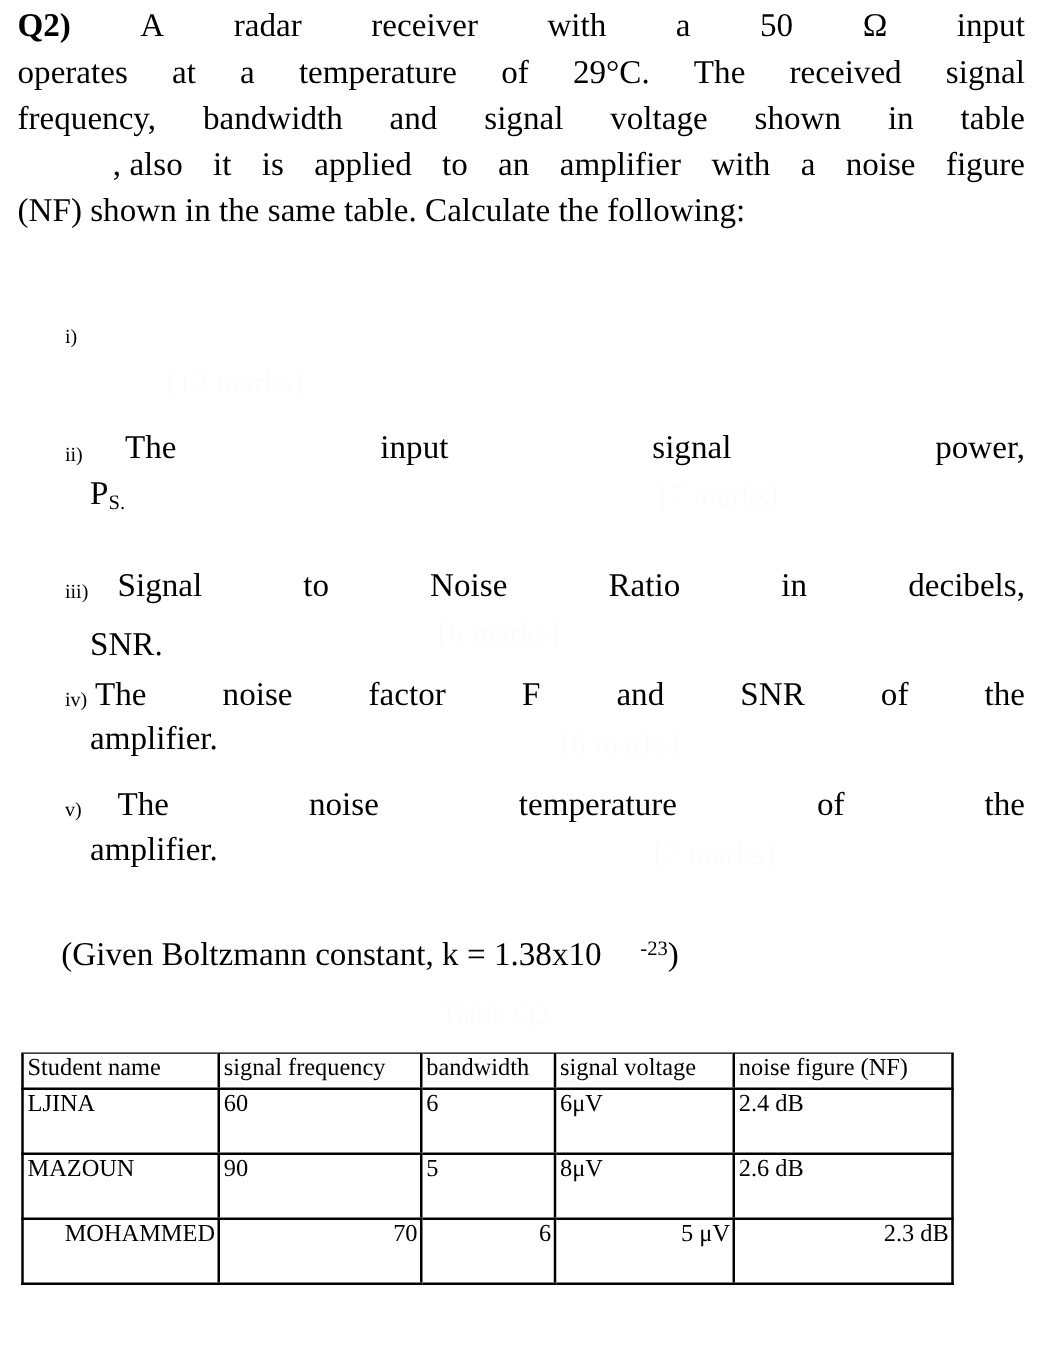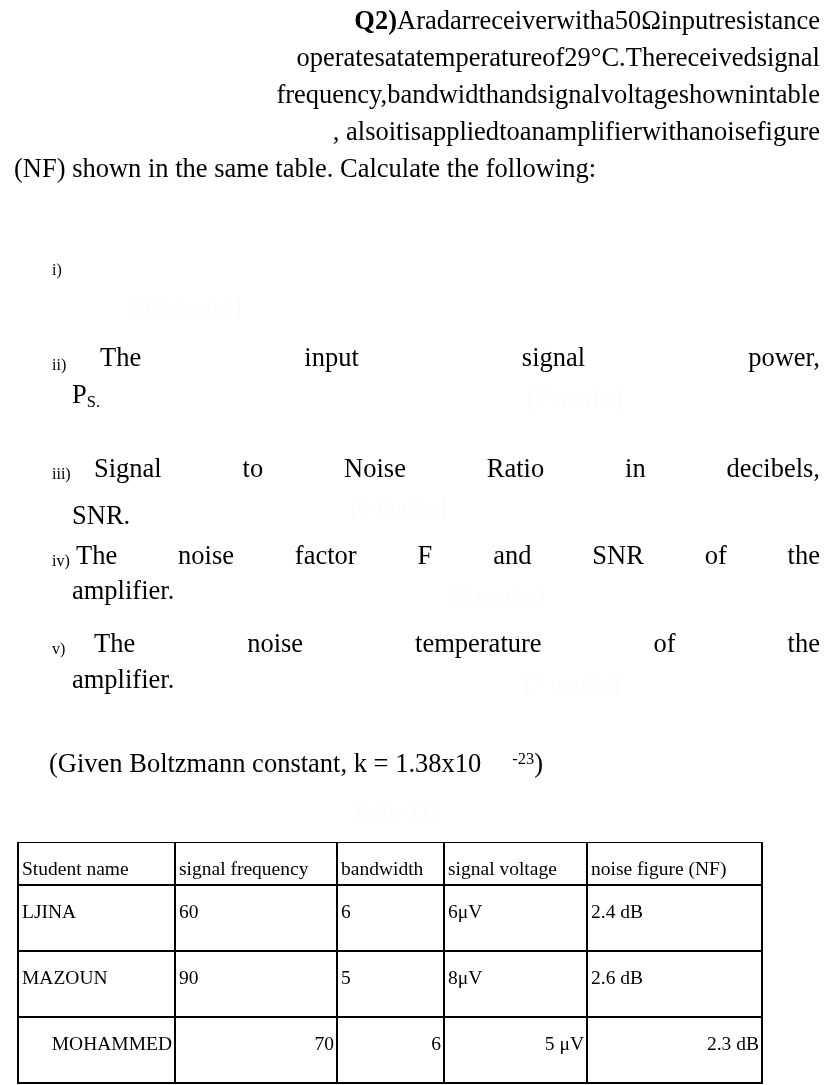--- a/index.html
+++ b/index.html
@@ -37,21 +37,21 @@
   }
   .stem .qlabel {
     font-weight: bold;
   }
   .stem-line {
     display: block;
     white-space: nowrap;
   }
   .stem-line.j {
     display: flex;
-    justify-content: flex-end;
+    justify-content: space-between;
     white-space: nowrap;
   }
   .stem-line.j > span { display: inline-block; }
 
   .ghost-inline {
     color: #fbfbfb;
     display: inline-block;
     width: 52px;
   }
 
@@ -121,21 +121,21 @@
     top: 842px;
   }
   table.data {
     border-collapse: collapse;
     font-size: 19.5px;
     line-height: 22px;
     table-layout: fixed;
   }
   table.data td, table.data th {
     border: 1px solid #000000;
-    padding: 15px 2px 1px 3px;
+    padding: 1px 2px 1px 3px;
     vertical-align: top;
     text-align: left;
     font-weight: normal;
     background: #ffffff;
     overflow: hidden;
     white-space: nowrap;
   }
   table.data thead th {
     height: 25px;
     border-bottom: 2px solid #000;
@@ -190,21 +190,20 @@
     <div class="stem-line j">
       <span class="qlabel">Q2)</span>
       <span>A</span>
       <span>radar</span>
       <span>receiver</span>
       <span>with</span>
       <span>a</span>
       <span>50</span>
       <span>Ω</span>
       <span>input</span>
-      <span>resistance</span>
     </div>
 
     <div class="stem-line j">
       <span>operates</span>
       <span>at</span>
       <span>a</span>
       <span>temperature</span>
       <span>of</span>
       <span>29°C.</span>
       <span>The</span>

